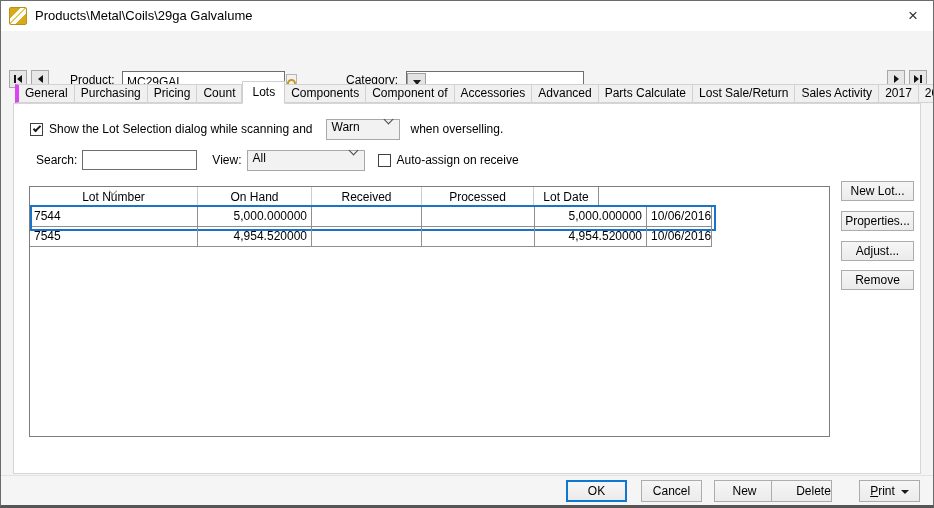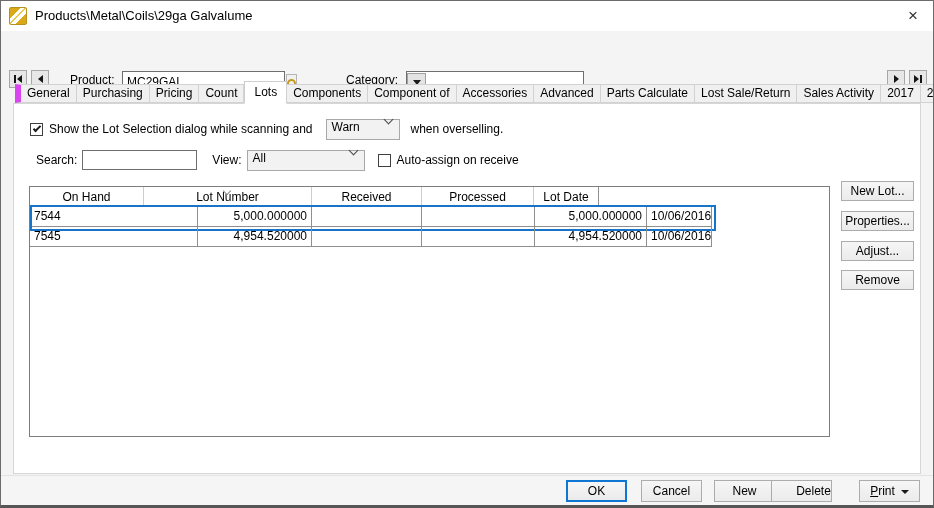--- a/index.html
+++ b/index.html
@@ -36,21 +36,21 @@
   .combo-classic { position:absolute; left:405px; top:40px; width:178px; height:22px; background:#fff;
     border:1px solid #6e6e6e; display:flex; align-items:center; }
   .combo-classic .val { flex:1; padding:0 5px; font-size:12px; }
   .combo-classic .dd-btn { width:19px; height:18px; margin-right:1px; background:#e3e3e3; border:1px solid #a0a0a0;
     display:flex; align-items:center; justify-content:center; }
   .dd-tri { width:0; height:0; border-left:4px solid transparent; border-right:4px solid transparent; border-top:5px solid #1a1a1a; }
   
   .tabstrip { position:absolute; left:14px; top:80px; height:22px; display:flex; align-items:flex-end; z-index:6; }
   .tab { height:19px; line-height:17px; padding:0 6px; font-size:12px; color:#000; background:#f0f0f0;
     border:1px solid #d2d2d2; border-left:none; white-space:nowrap; }
-  .tab:first-child { border-left:6px solid #d946ef; }
+  .tab:first-child { border-left:4px solid #d946ef; }
   .tab.active { height:23px; line-height:21px; padding:0 9px; background:#fff; border:1px solid #cfcfcf;
     border-bottom:1px solid #fff; margin-bottom:-1px; position:relative; z-index:7; }
   .tabpage { position:absolute; left:12px; top:102px; width:908px; height:371px; background:#fff; border:1px solid #d6d6d6; }
   
   .oversell-row { position:absolute; left:16px; top:14px; height:22px; display:flex; align-items:center; font-size:12px; }
   .checkbox { width:13px; height:13px; background:#fff; border:1px solid #404040;
     display:flex; align-items:center; justify-content:center; flex:0 0 auto; }
   .checkmark { width:8px; height:4px; border-left:2px solid #1c1c1c; border-bottom:2px solid #1c1c1c;
     transform:rotate(-45deg); margin-bottom:2px; }
   .cb-label { margin-left:6px; }
@@ -176,25 +176,25 @@
       <span class="combo-flat view-combo">
         <span class="val">All</span>
         <span class="chev"></span>
       </span>
       <span class="checkbox auto-cb"></span>
       <span class="cb-label">Auto-assign on receive</span>
     </div>
 
     <div class="grid">
       <div class="ghead">
-        <div class="ghc c1">On Hand</div>
         <div class="ghc c0">
           <span class="sort-chev"></span>
           <span>Lot Number</span>
         </div>
+        <div class="ghc c1">On Hand</div>
         <div class="ghc c2">Received</div>
         <div class="ghc c4">Processed</div>
         <div class="ghc c5">Lot Date</div>
         <div class="ghc filler"></div>
       </div>
       <div class="grow selected">
         <div class="gc c0">7544</div>
         <div class="gc c1 num">5,000.000000</div>
         <div class="gc c2 num"></div>
         <div class="gc c3 num"></div>

